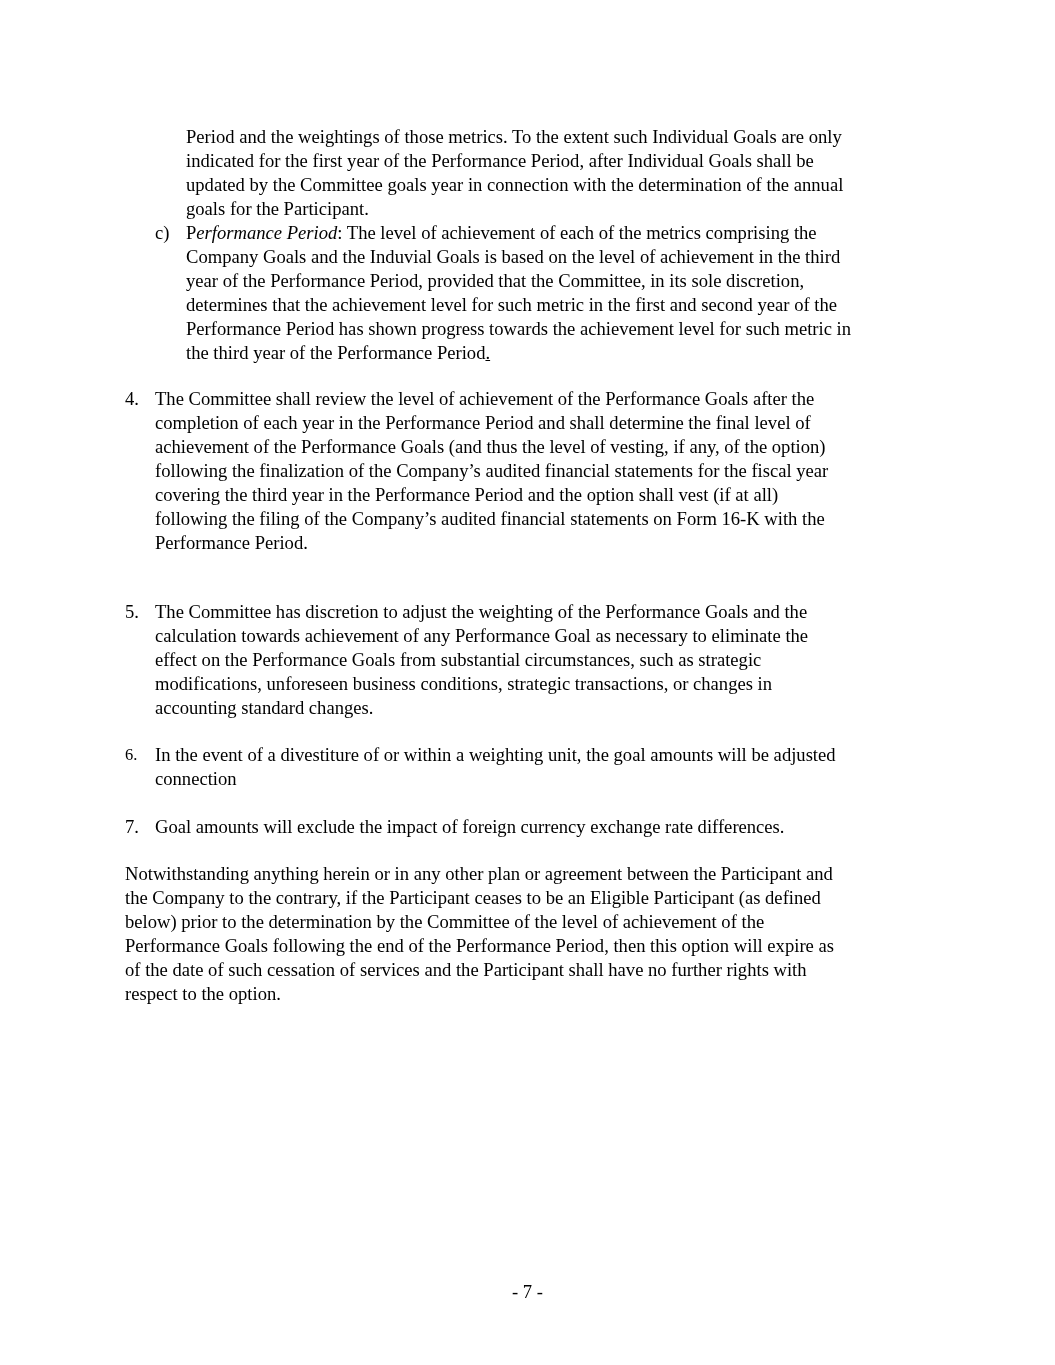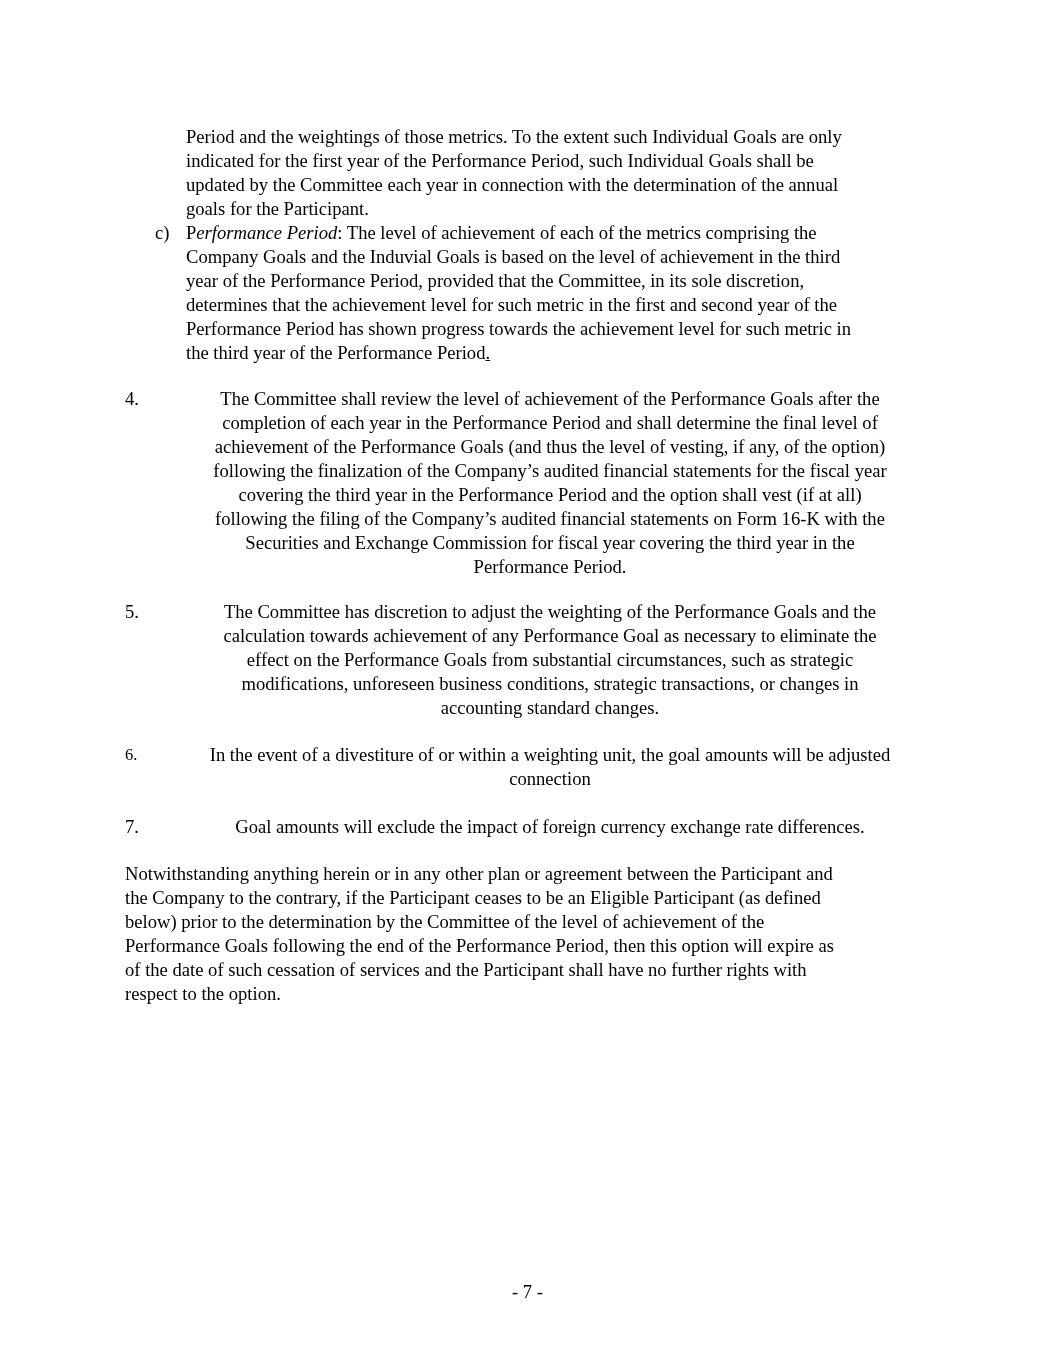--- a/index.html
+++ b/index.html
@@ -54,21 +54,20 @@
       margin-left: 31px;
       font-family: Liberation Serif, serif;
     }
     .numbered {
       position: absolute;
       left: 125px;
       width: 820px;
     }
     .numbered .text {
       margin-left: 30px;
-      text-align: center;
     }
     .marker.small {
       font-size: 16.5px;
     }
     em { font-style: italic; }
     .underline { text-decoration: underline; }
     .footer {
       position: absolute;
       top: 1280px;
       left: 0;
@@ -76,22 +75,22 @@
       text-align: center;
     }
   </style>
 </head>
 <body>
 
 <div class="page">
 
   <div class="indent-a" style="top:125px;">
     <span class="line">Period and the weightings of those metrics.  To the extent such Individual Goals are only</span>
-    <span class="line">indicated for the first year of the Performance Period, such Individual Goals shall be</span>
-    <span class="line">updated by the Committee each year in connection with the determination of the annual</span>
+    <span class="line">indicated for the first year of the Performance Period, after Individual Goals shall be</span>
+    <span class="line">updated by the Committee goals year in connection with the determination of the annual</span>
     <span class="line">goals for the Participant.</span>
   </div>
 
   <div class="lettered" style="top:221px;">
     <span class="marker">c)</span>
     <div class="text">
       <span class="line"><span>P</span><em>erformance Period</em><span>:  The level of achievement of each of the metrics comprising the</span></span>
       <span class="line">Company Goals and the Induvial Goals is based on the level of achievement in the third</span>
       <span class="line">year of the Performance Period, provided that the Committee, in its sole discretion,</span>
       <span class="line">determines that the achievement level for such metric in the first and second year of the</span>
@@ -102,21 +101,20 @@
 
   <div class="numbered" style="top:387px;">
     <span class="marker">4.</span>
     <div class="text">
       <span class="line">The Committee shall review the level of achievement of the Performance Goals after the</span>
       <span class="line">completion of each year in the Performance Period and shall determine the final level of</span>
       <span class="line">achievement of the Performance Goals (and thus the level of vesting, if any, of the option)</span>
       <span class="line">following the finalization of the Company’s audited financial statements for the fiscal year</span>
       <span class="line">covering the third year in the Performance Period and the option shall vest (if at all)</span>
       <span class="line">following the filing of the Company’s audited financial statements on Form 16-K with the</span>
-      <span class="line">Securities and Exchange Commission for fiscal year covering the third year in the</span>
       <span class="line">Performance Period.</span>
     </div>
   </div>
 
   <div class="numbered" style="top:600px;">
     <span class="marker">5.</span>
     <div class="text">
       <span class="line">The Committee has discretion to adjust the weighting of the Performance Goals and the</span>
       <span class="line">calculation towards achievement of any Performance Goal as necessary to eliminate the</span>
       <span class="line">effect on the Performance Goals from substantial circumstances, such as strategic</span>

